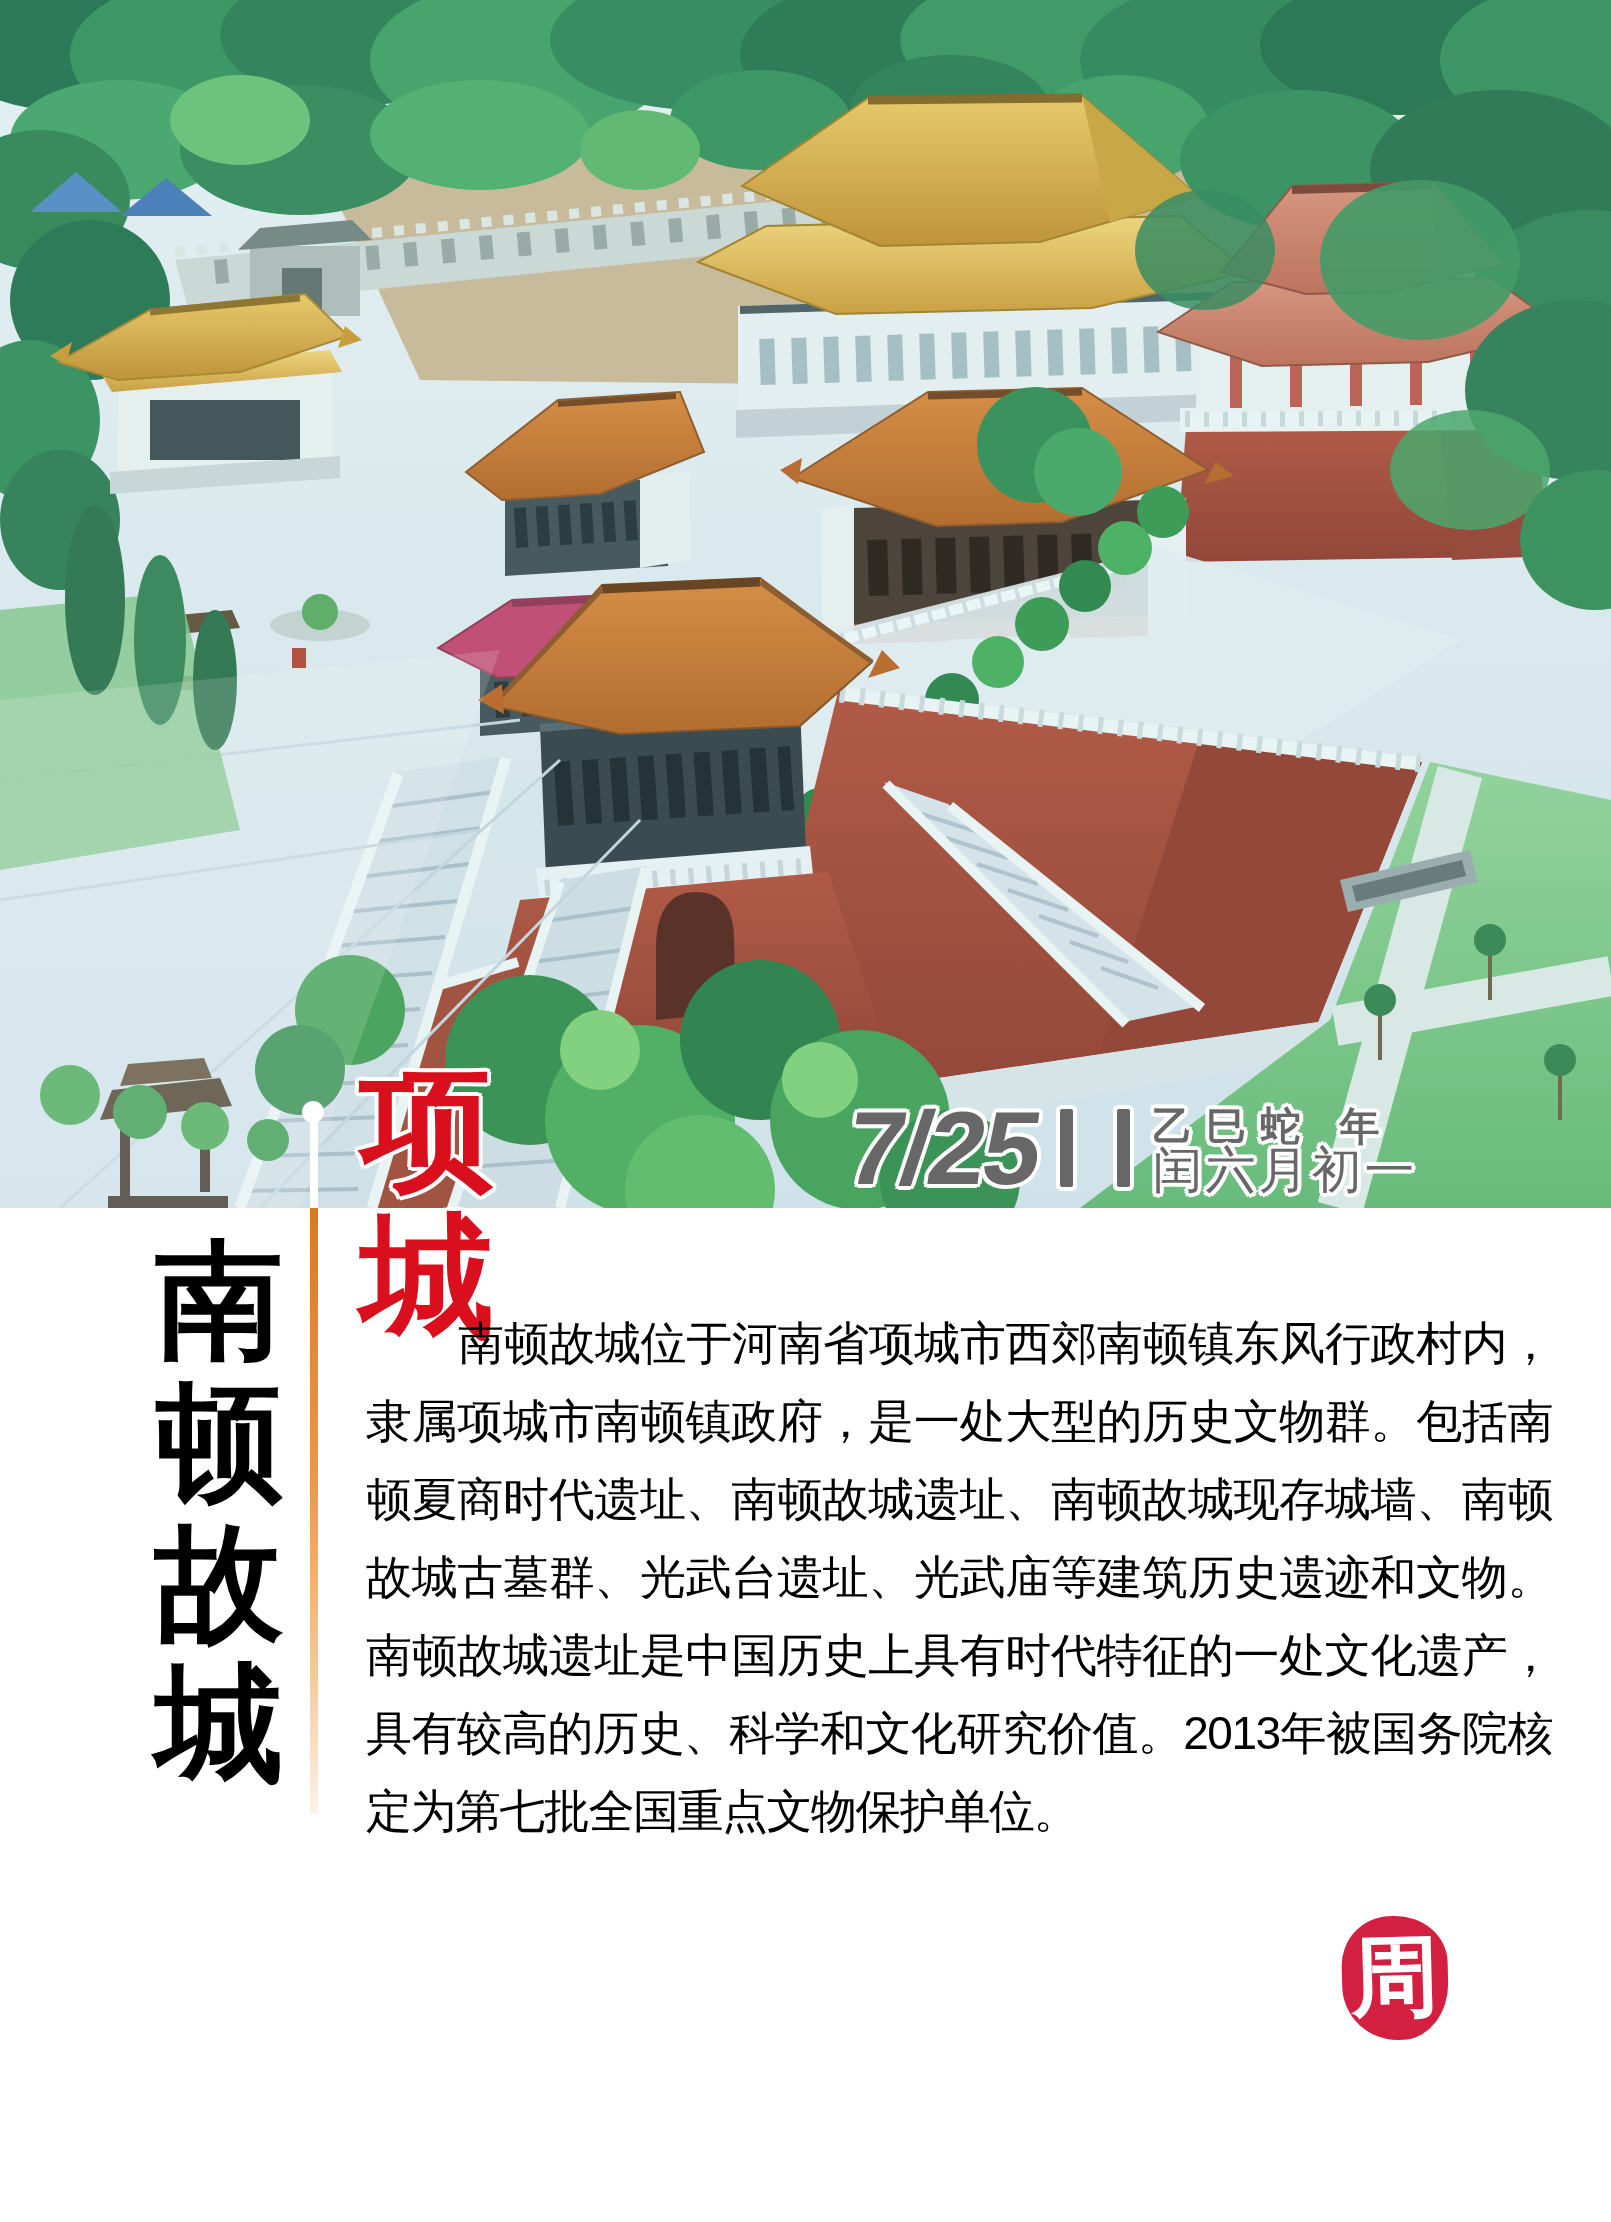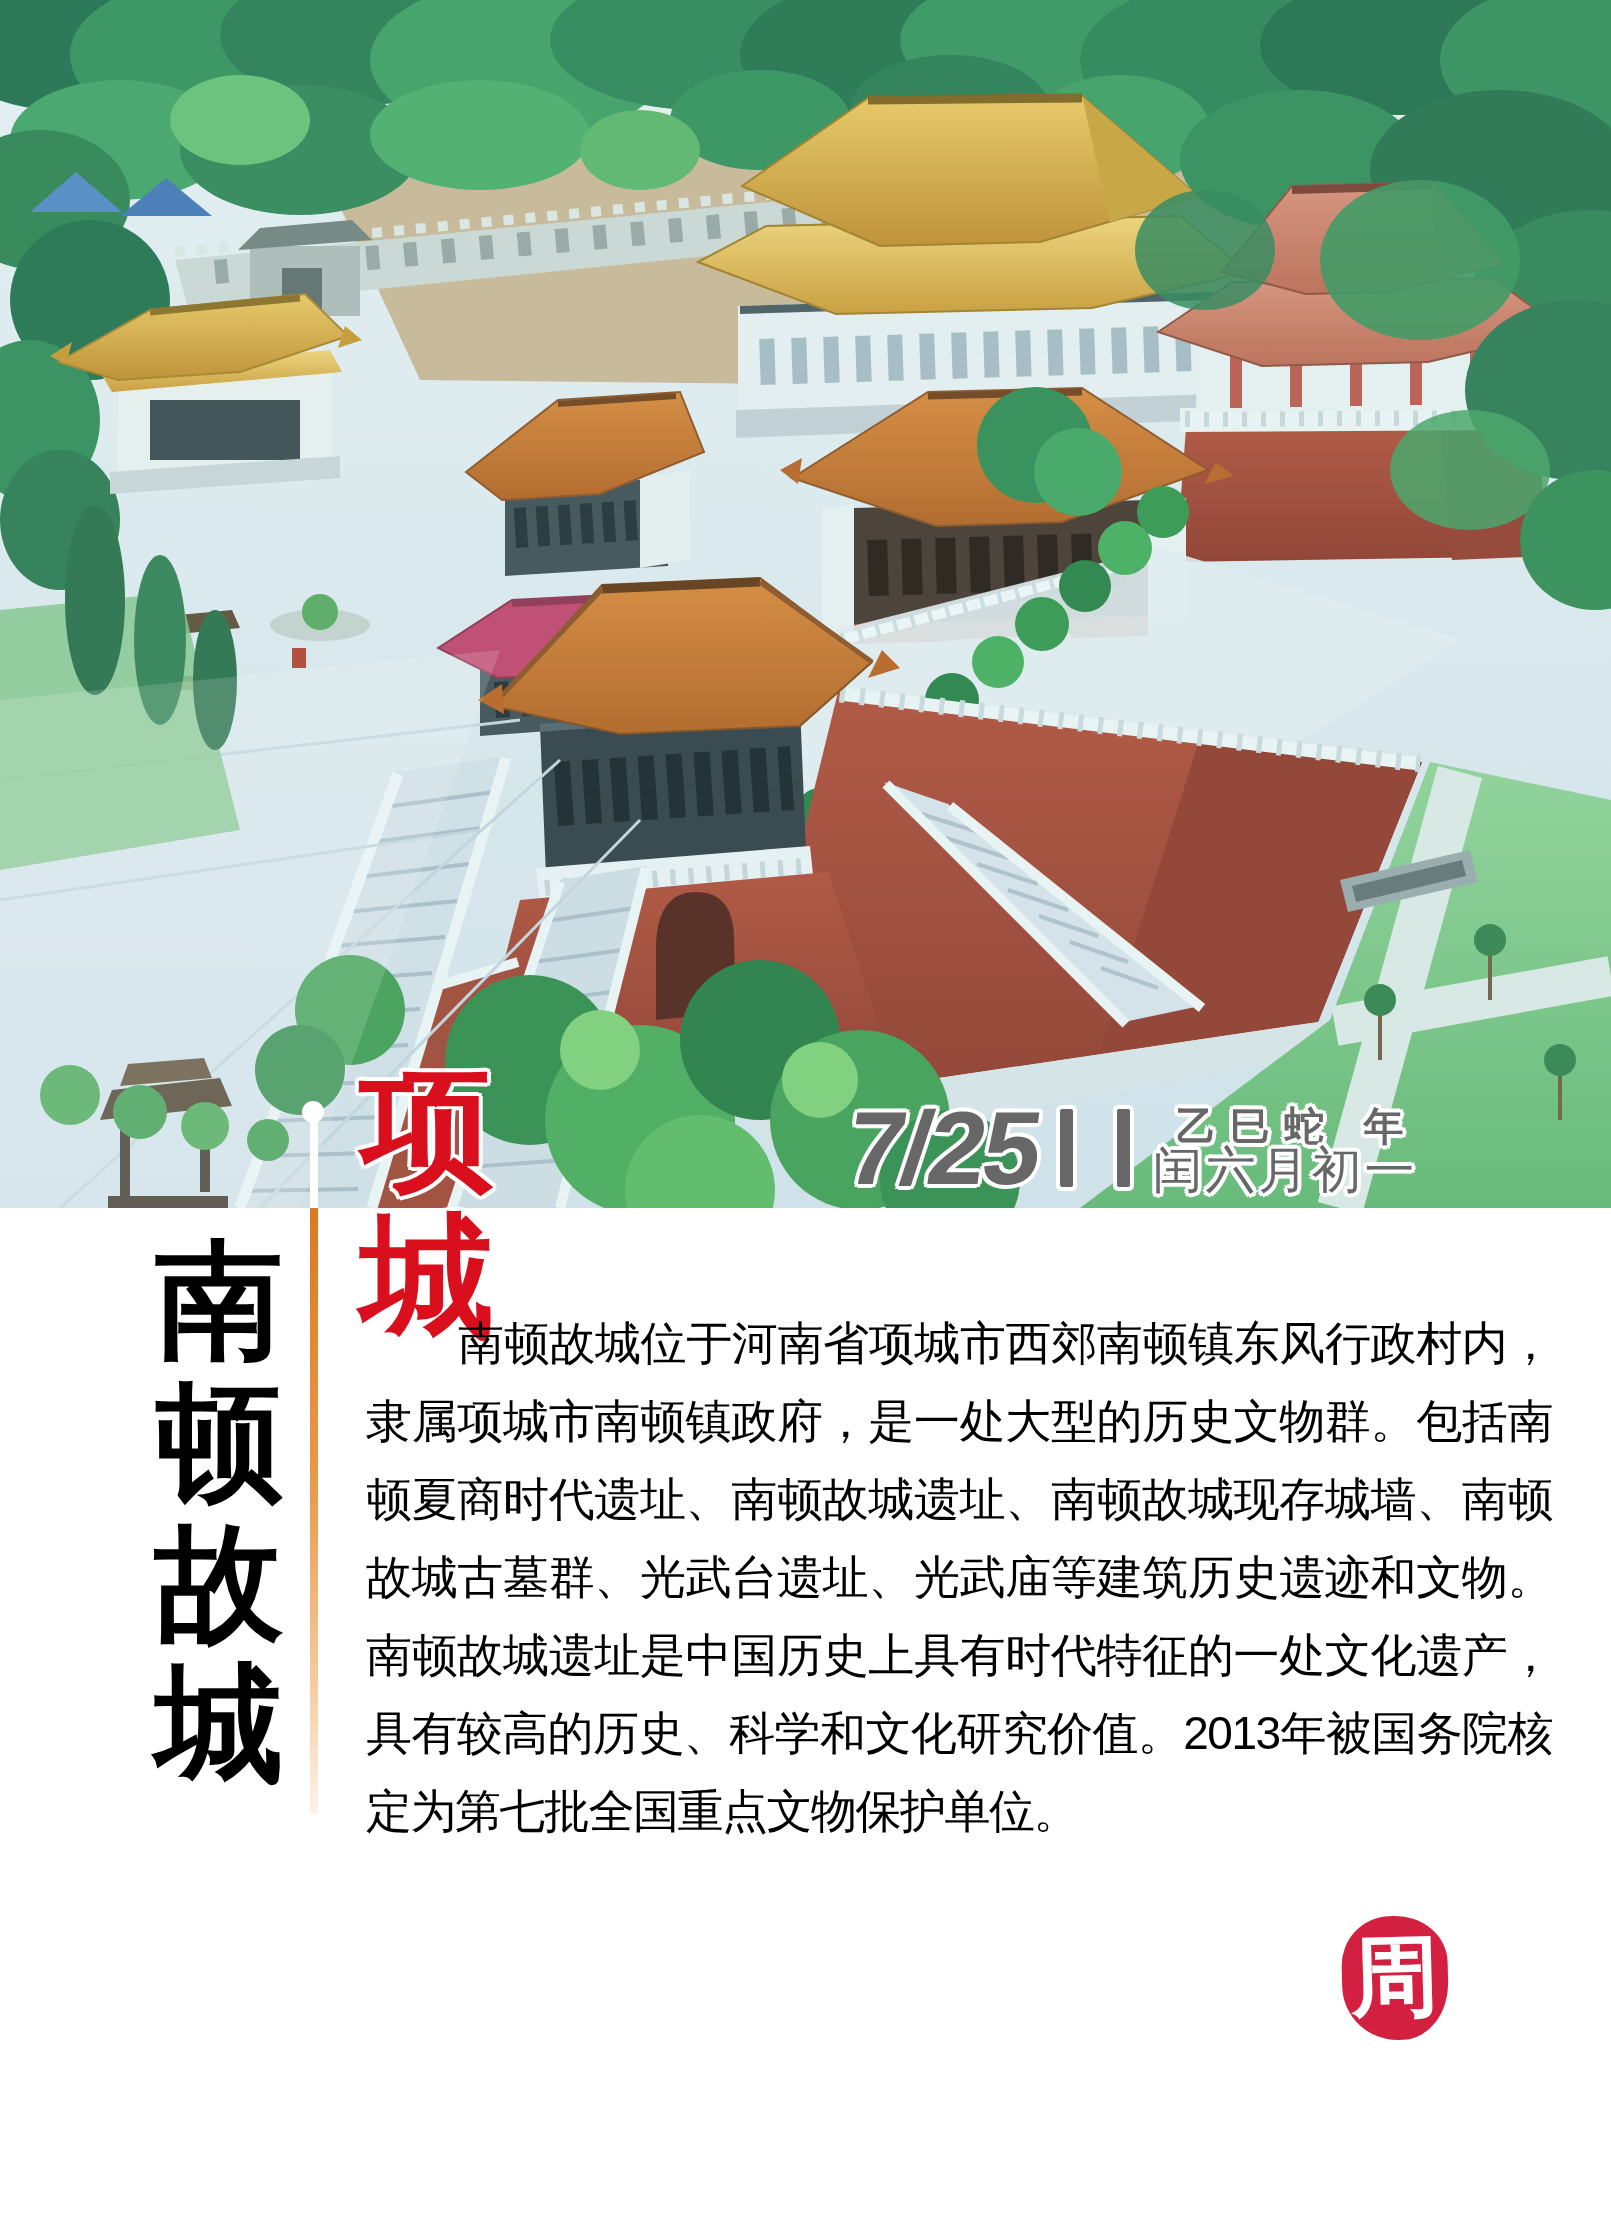--- a/index.html
+++ b/index.html
@@ -11,21 +11,21 @@
   
   .outline-w{text-shadow:4px 0 0 #fff,-4px 0 0 #fff,0 4px 0 #fff,0 -4px 0 #fff,
              3px 3px 0 #fff,-3px 3px 0 #fff,3px -3px 0 #fff,-3px -3px 0 #fff;}
 
   
   .datebar{position:absolute;left:848px;top:1100px;height:96px;display:flex;align-items:center;color:#676767;}
   .d-date{font-size:104px;font-weight:800;line-height:96px;letter-spacing:-3px;transform:skewX(-8deg);}
   .d-sep{width:13px;height:78px;background:#676767;box-shadow:0 0 0 4px #fff;border-radius:2px;margin:0 22px;flex:0 0 auto;}
   .d-week{font-size:76px;font-weight:700;line-height:96px;letter-spacing:2px;}
   .d-lunar{display:flex;flex-direction:column;justify-content:center;gap:4px;}
-  .d-lunar-year{font-size:40px;font-weight:700;letter-spacing:14px;line-height:40px;white-space:nowrap;text-align:right;}
+  .d-lunar-year{font-size:40px;font-weight:700;letter-spacing:14px;line-height:40px;white-space:nowrap;}
   .d-lunar-day{font-size:50px;font-weight:400;letter-spacing:3px;line-height:40px;white-space:nowrap;}
 
   
   .city-label{position:absolute;left:356px;top:1056px;width:142px;display:flex;flex-direction:column;
               color:#da0f1e;font-family:"Liberation Serif",serif;font-weight:900;
               font-size:134px;line-height:148px;text-align:center;}
 
   
   .main-title{position:absolute;left:148px;top:1232px;width:142px;display:flex;flex-direction:column;
               color:#000;font-family:"Liberation Serif",serif;font-weight:900;

